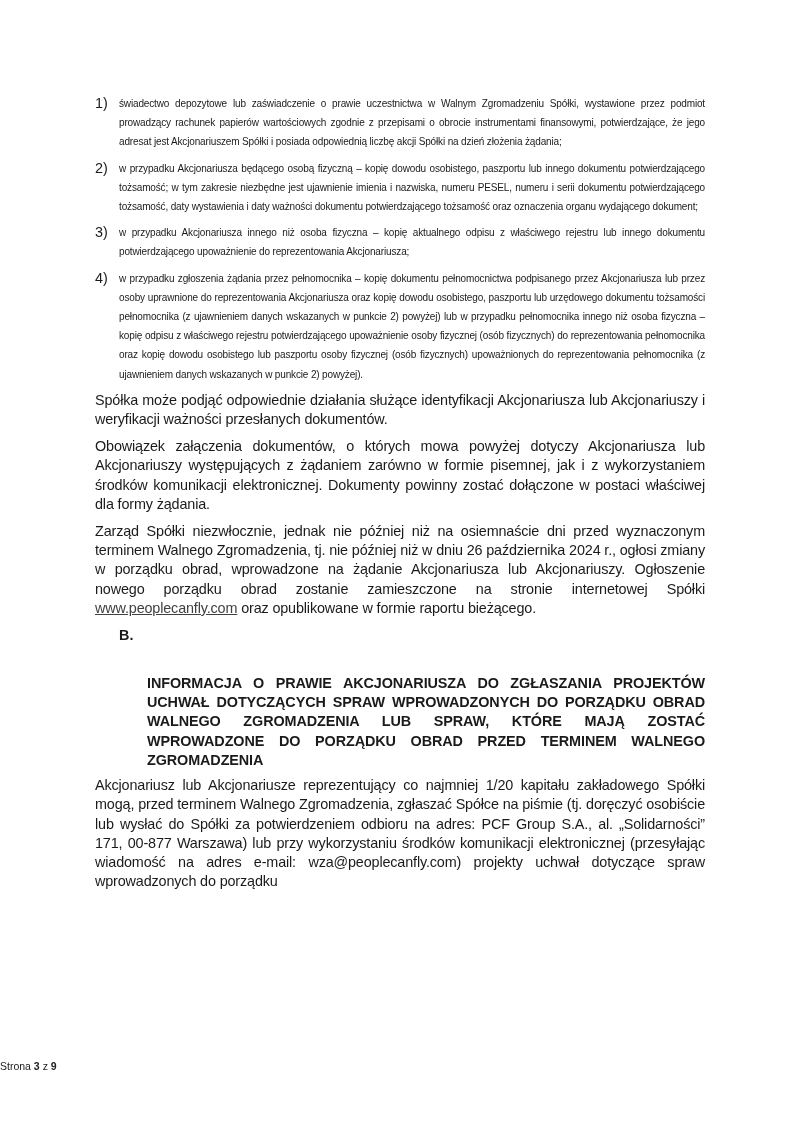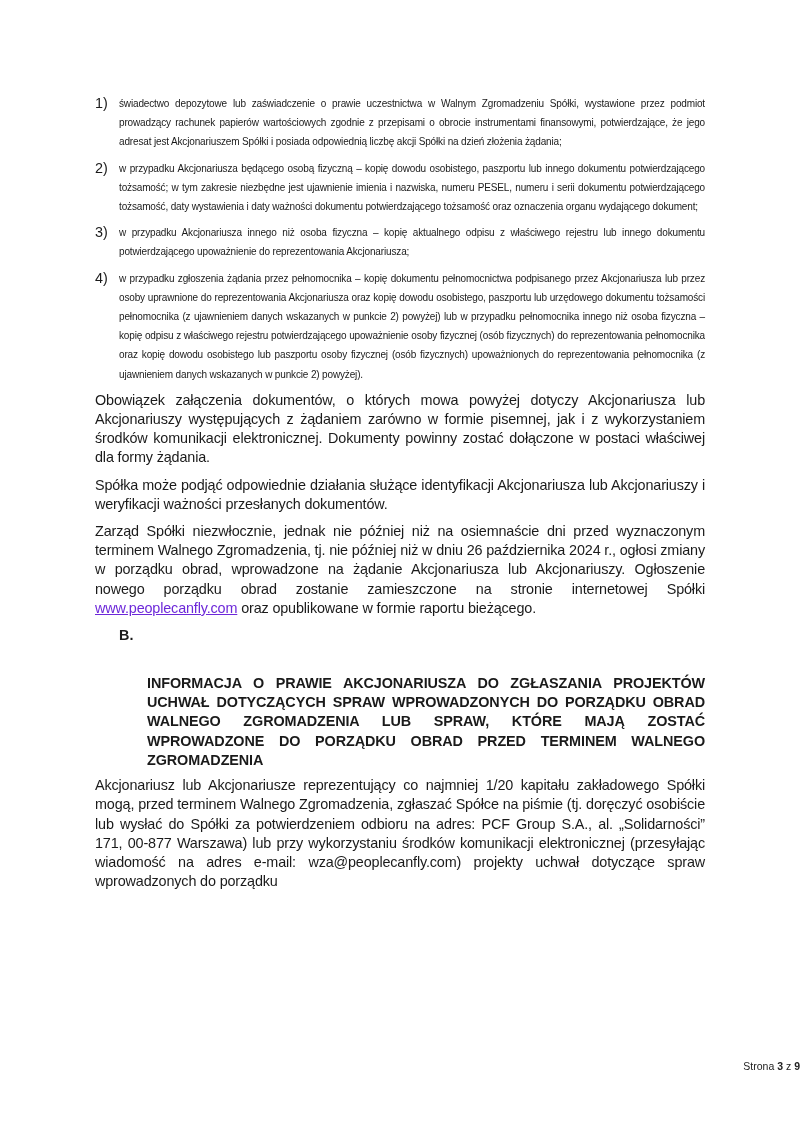--- a/index.html
+++ b/index.html
@@ -7,22 +7,22 @@
          font-family: "Liberation Sans", sans-serif; color: #1a1a1a; }
   .page { position: absolute; left: 95px; top: 94px; width: 610px; }
   .list { margin: 0; padding: 0; list-style: none; }
   .item { display: flex; margin-bottom: 7px; }
   .num { width: 24px; flex: none; font-size: 14.4px; line-height: 19.2px; }
   .txt { flex: 1; font-size: 10px; line-height: 19.2px; text-align: justify; letter-spacing: -0.15px; }
   .para { font-size: 14.4px; line-height: 19.2px; text-align: justify; margin: 0 0 8px 0; letter-spacing: -0.15px; }
   .heading { display: flex; margin: 4px 0 6px 24px; }
   .h-letter { width: 28px; flex: none; font-weight: bold; font-size: 14.4px; line-height: 19.2px; }
   .h-text { flex: 1; font-weight: bold; font-size: 14.4px; line-height: 19.2px; text-align: justify; letter-spacing: -0.1px; margin-top: 48px; }
-  a.link { color: #6d28d9; }
-  .footer { position: absolute; left: 0; width: 800px; top: 1060px; text-align: right; font-size: 10.5px; color: #222; }
+  a.link { color: #404040; }
+  .footer { position: absolute; left: 0; width: 800px; top: 1060px; text-align: left; font-size: 10.5px; color: #222; }
   .footer b { font-weight: bold; }
 </style>
 </head>
 <body>
 
 <div class="page">
   <ol class="list">
     <li class="item">
       <span class="num">1)</span>
       <span class="txt">świadectwo depozytowe lub zaświadczenie o prawie uczestnictwa w Walnym Zgromadzeniu Spółki, wystawione przez podmiot prowadzący rachunek papierów wartościowych zgodnie z przepisami o obrocie instrumentami finansowymi, potwierdzające, że jego adresat jest Akcjonariuszem Spółki i posiada odpowiednią liczbę akcji Spółki na dzień złożenia żądania;</span>
@@ -34,22 +34,22 @@
     <li class="item">
       <span class="num">3)</span>
       <span class="txt">w przypadku Akcjonariusza innego niż osoba fizyczna – kopię aktualnego odpisu z właściwego rejestru lub innego dokumentu potwierdzającego upoważnienie do reprezentowania Akcjonariusza;</span>
     </li>
     <li class="item">
       <span class="num">4)</span>
       <span class="txt">w przypadku zgłoszenia żądania przez pełnomocnika – kopię dokumentu pełnomocnictwa podpisanego przez Akcjonariusza lub przez osoby uprawnione do reprezentowania Akcjonariusza oraz kopię dowodu osobistego, paszportu lub urzędowego dokumentu tożsamości pełnomocnika (z ujawnieniem danych wskazanych w punkcie 2) powyżej) lub w przypadku pełnomocnika innego niż osoba fizyczna – kopię odpisu z właściwego rejestru potwierdzającego upoważnienie osoby fizycznej (osób fizycznych) do reprezentowania pełnomocnika oraz kopię dowodu osobistego lub paszportu osoby fizycznej (osób fizycznych) upoważnionych do reprezentowania pełnomocnika (z ujawnieniem danych wskazanych w punkcie 2) powyżej).</span>
     </li>
   </ol>
 
+  <p class="para">Spółka może podjąć odpowiednie działania służące identyfikacji Akcjonariusza lub Akcjonariuszy i weryfikacji ważności przesłanych dokumentów.</p>
   <p class="para">Obowiązek załączenia dokumentów, o których mowa powyżej dotyczy Akcjonariusza lub Akcjonariuszy występujących z żądaniem zarówno w formie pisemnej, jak i z wykorzystaniem środków komunikacji elektronicznej. Dokumenty powinny zostać dołączone w postaci właściwej dla formy żądania.</p>
-  <p class="para">Spółka może podjąć odpowiednie działania służące identyfikacji Akcjonariusza lub Akcjonariuszy i weryfikacji ważności przesłanych dokumentów.</p>
   <p class="para"><span>Zarząd Spółki niezwłocznie, jednak nie później niż na osiemnaście dni przed wyznaczonym terminem Walnego Zgromadzenia, tj. nie później niż w dniu 26 października 2024 r., ogłosi zmiany w porządku obrad, wprowadzone na żądanie Akcjonariusza lub Akcjonariuszy. Ogłoszenie nowego porządku obrad zostanie zamieszczone na stronie internetowej Spółki </span><a class="link" href="#">www.peoplecanfly.com</a><span> oraz opublikowane w formie raportu bieżącego.</span></p>
 
   <div class="heading">
     <span class="h-letter">B.</span>
     <span class="h-text">INFORMACJA O PRAWIE AKCJONARIUSZA DO ZGŁASZANIA PROJEKTÓW UCHWAŁ DOTYCZĄCYCH SPRAW WPROWADZONYCH DO PORZĄDKU OBRAD WALNEGO ZGROMADZENIA LUB SPRAW, KTÓRE MAJĄ ZOSTAĆ WPROWADZONE DO PORZĄDKU OBRAD PRZED TERMINEM WALNEGO ZGROMADZENIA</span>
   </div>
 
   <p class="para">Akcjonariusz lub Akcjonariusze reprezentujący co najmniej 1/20 kapitału zakładowego Spółki mogą, przed terminem Walnego Zgromadzenia, zgłaszać Spółce na piśmie (tj. doręczyć osobiście lub wysłać do Spółki za potwierdzeniem odbioru na adres: PCF Group S.A., al. „Solidarności” 171, 00-877 Warszawa) lub przy wykorzystaniu środków komunikacji elektronicznej (przesyłając wiadomość na adres e-mail: wza@peoplecanfly.com) projekty uchwał dotyczące spraw wprowadzonych do porządku</p>
 </div>
 

